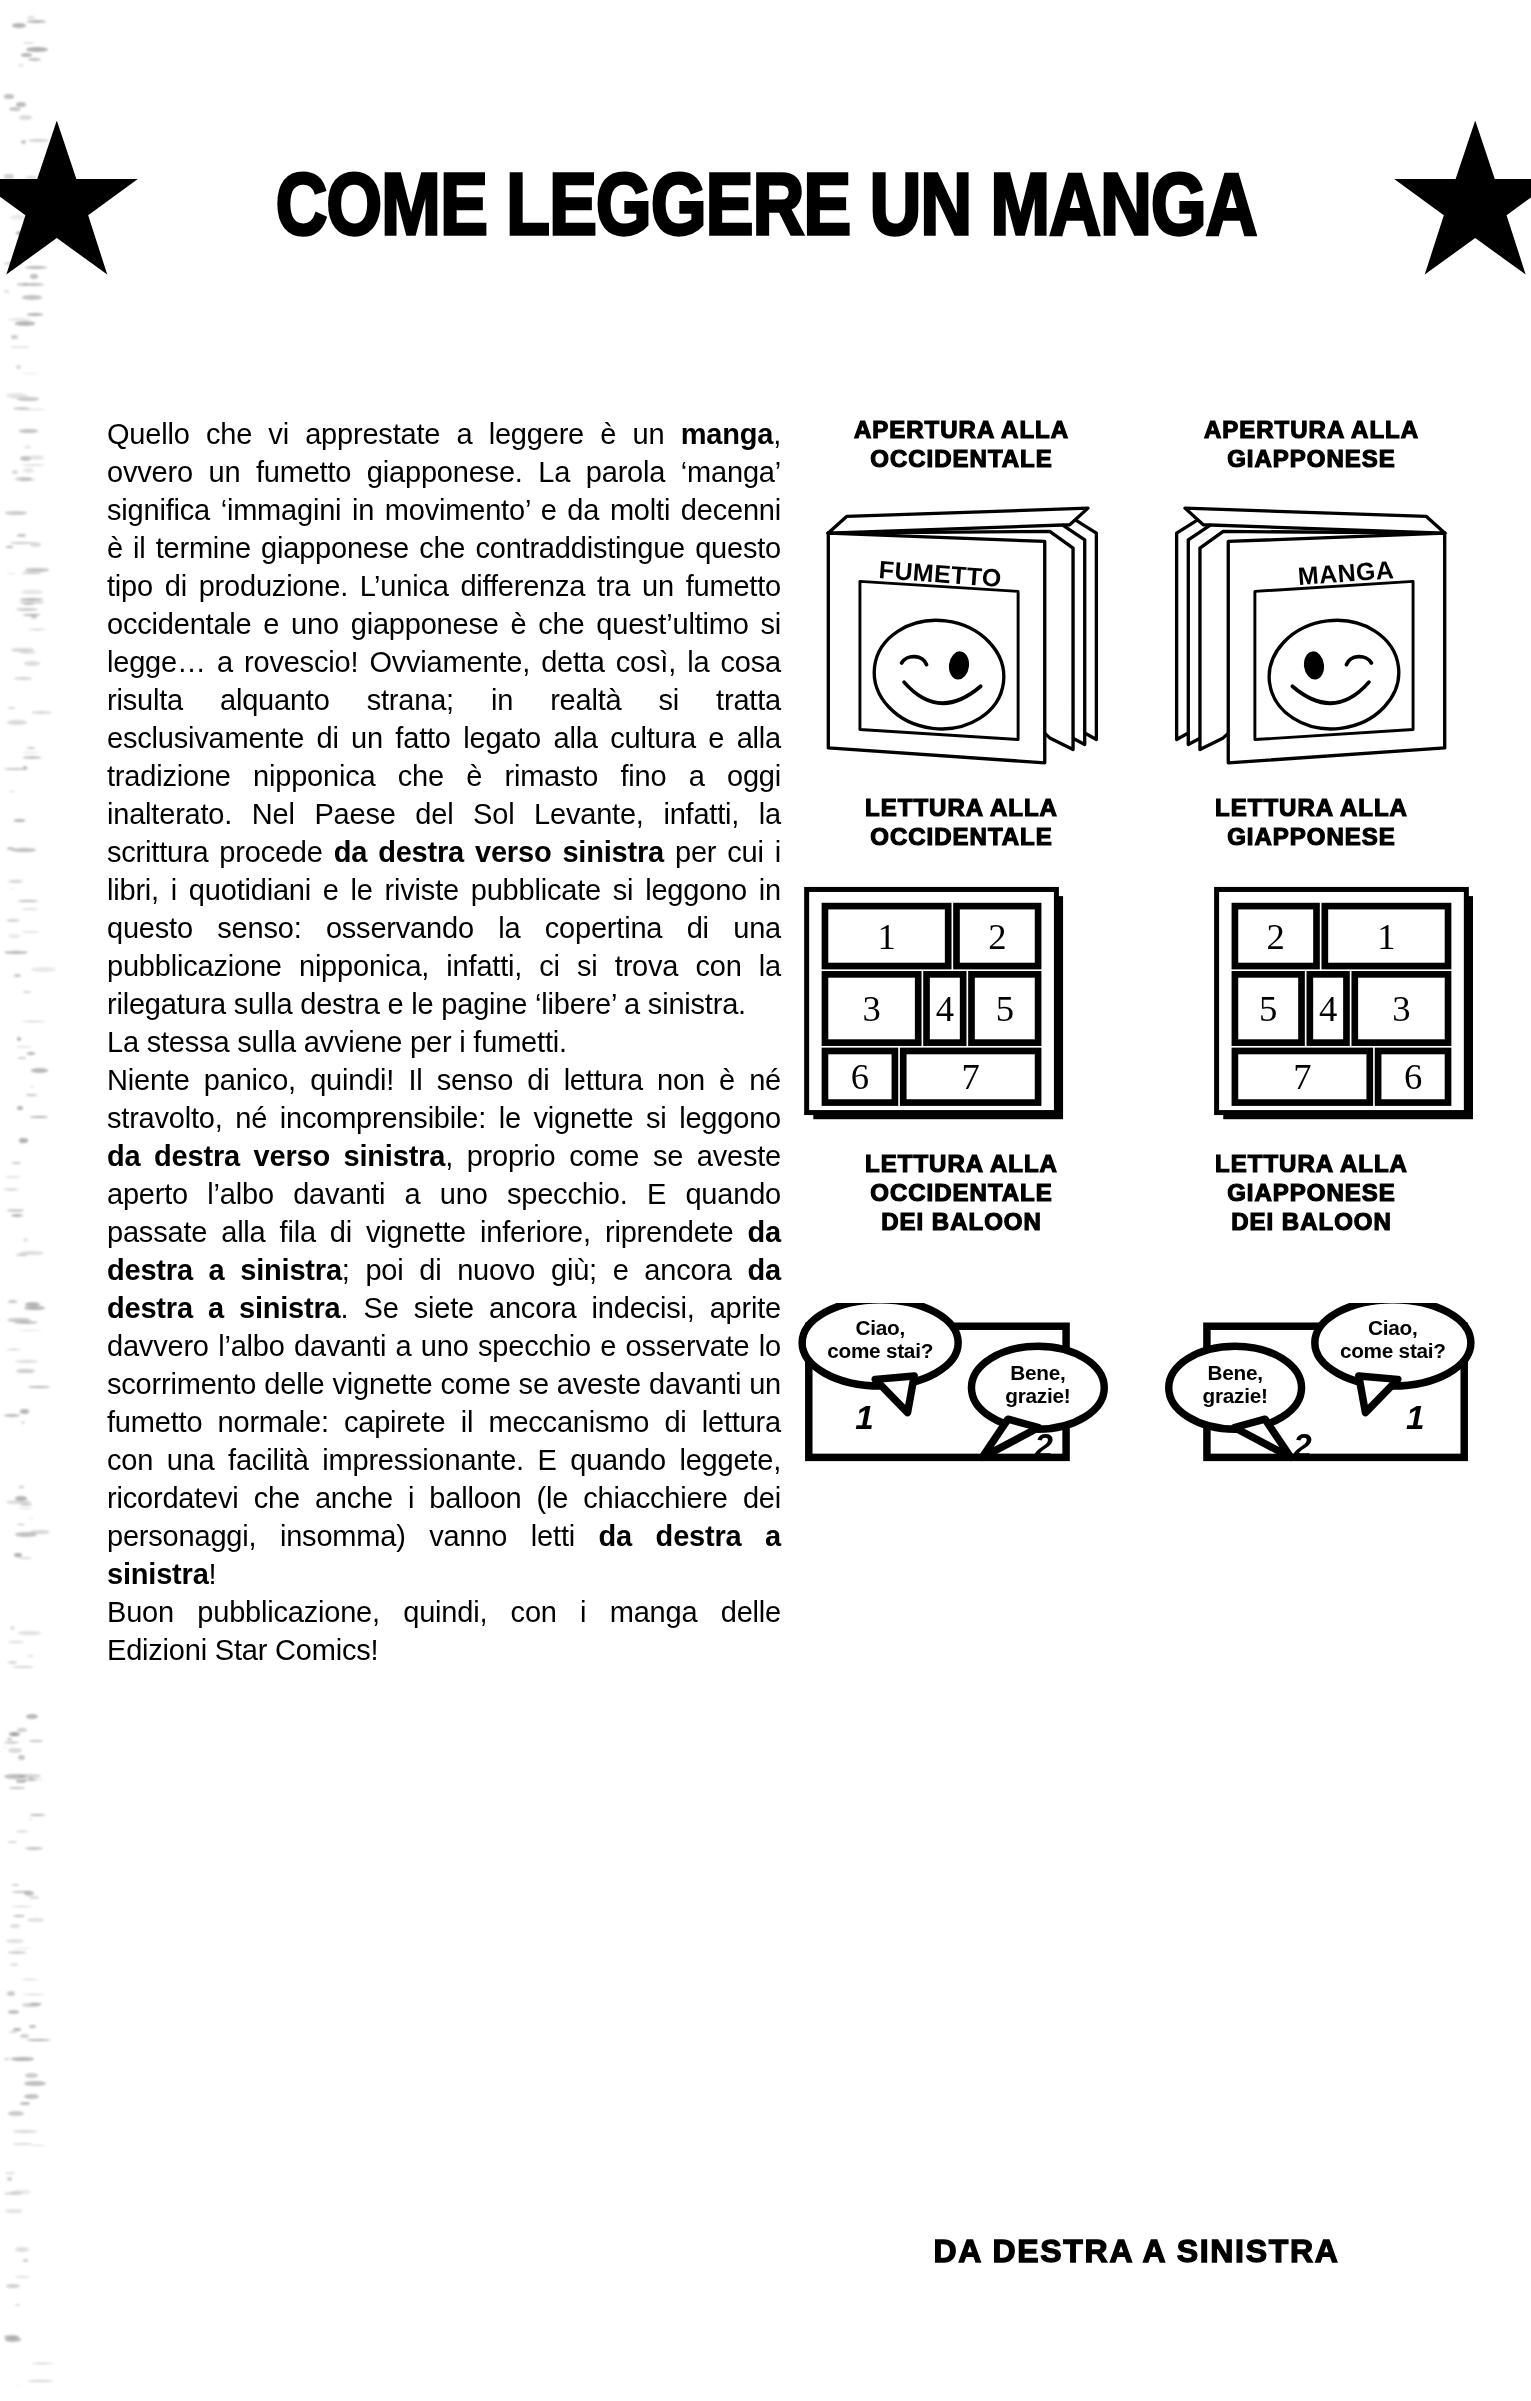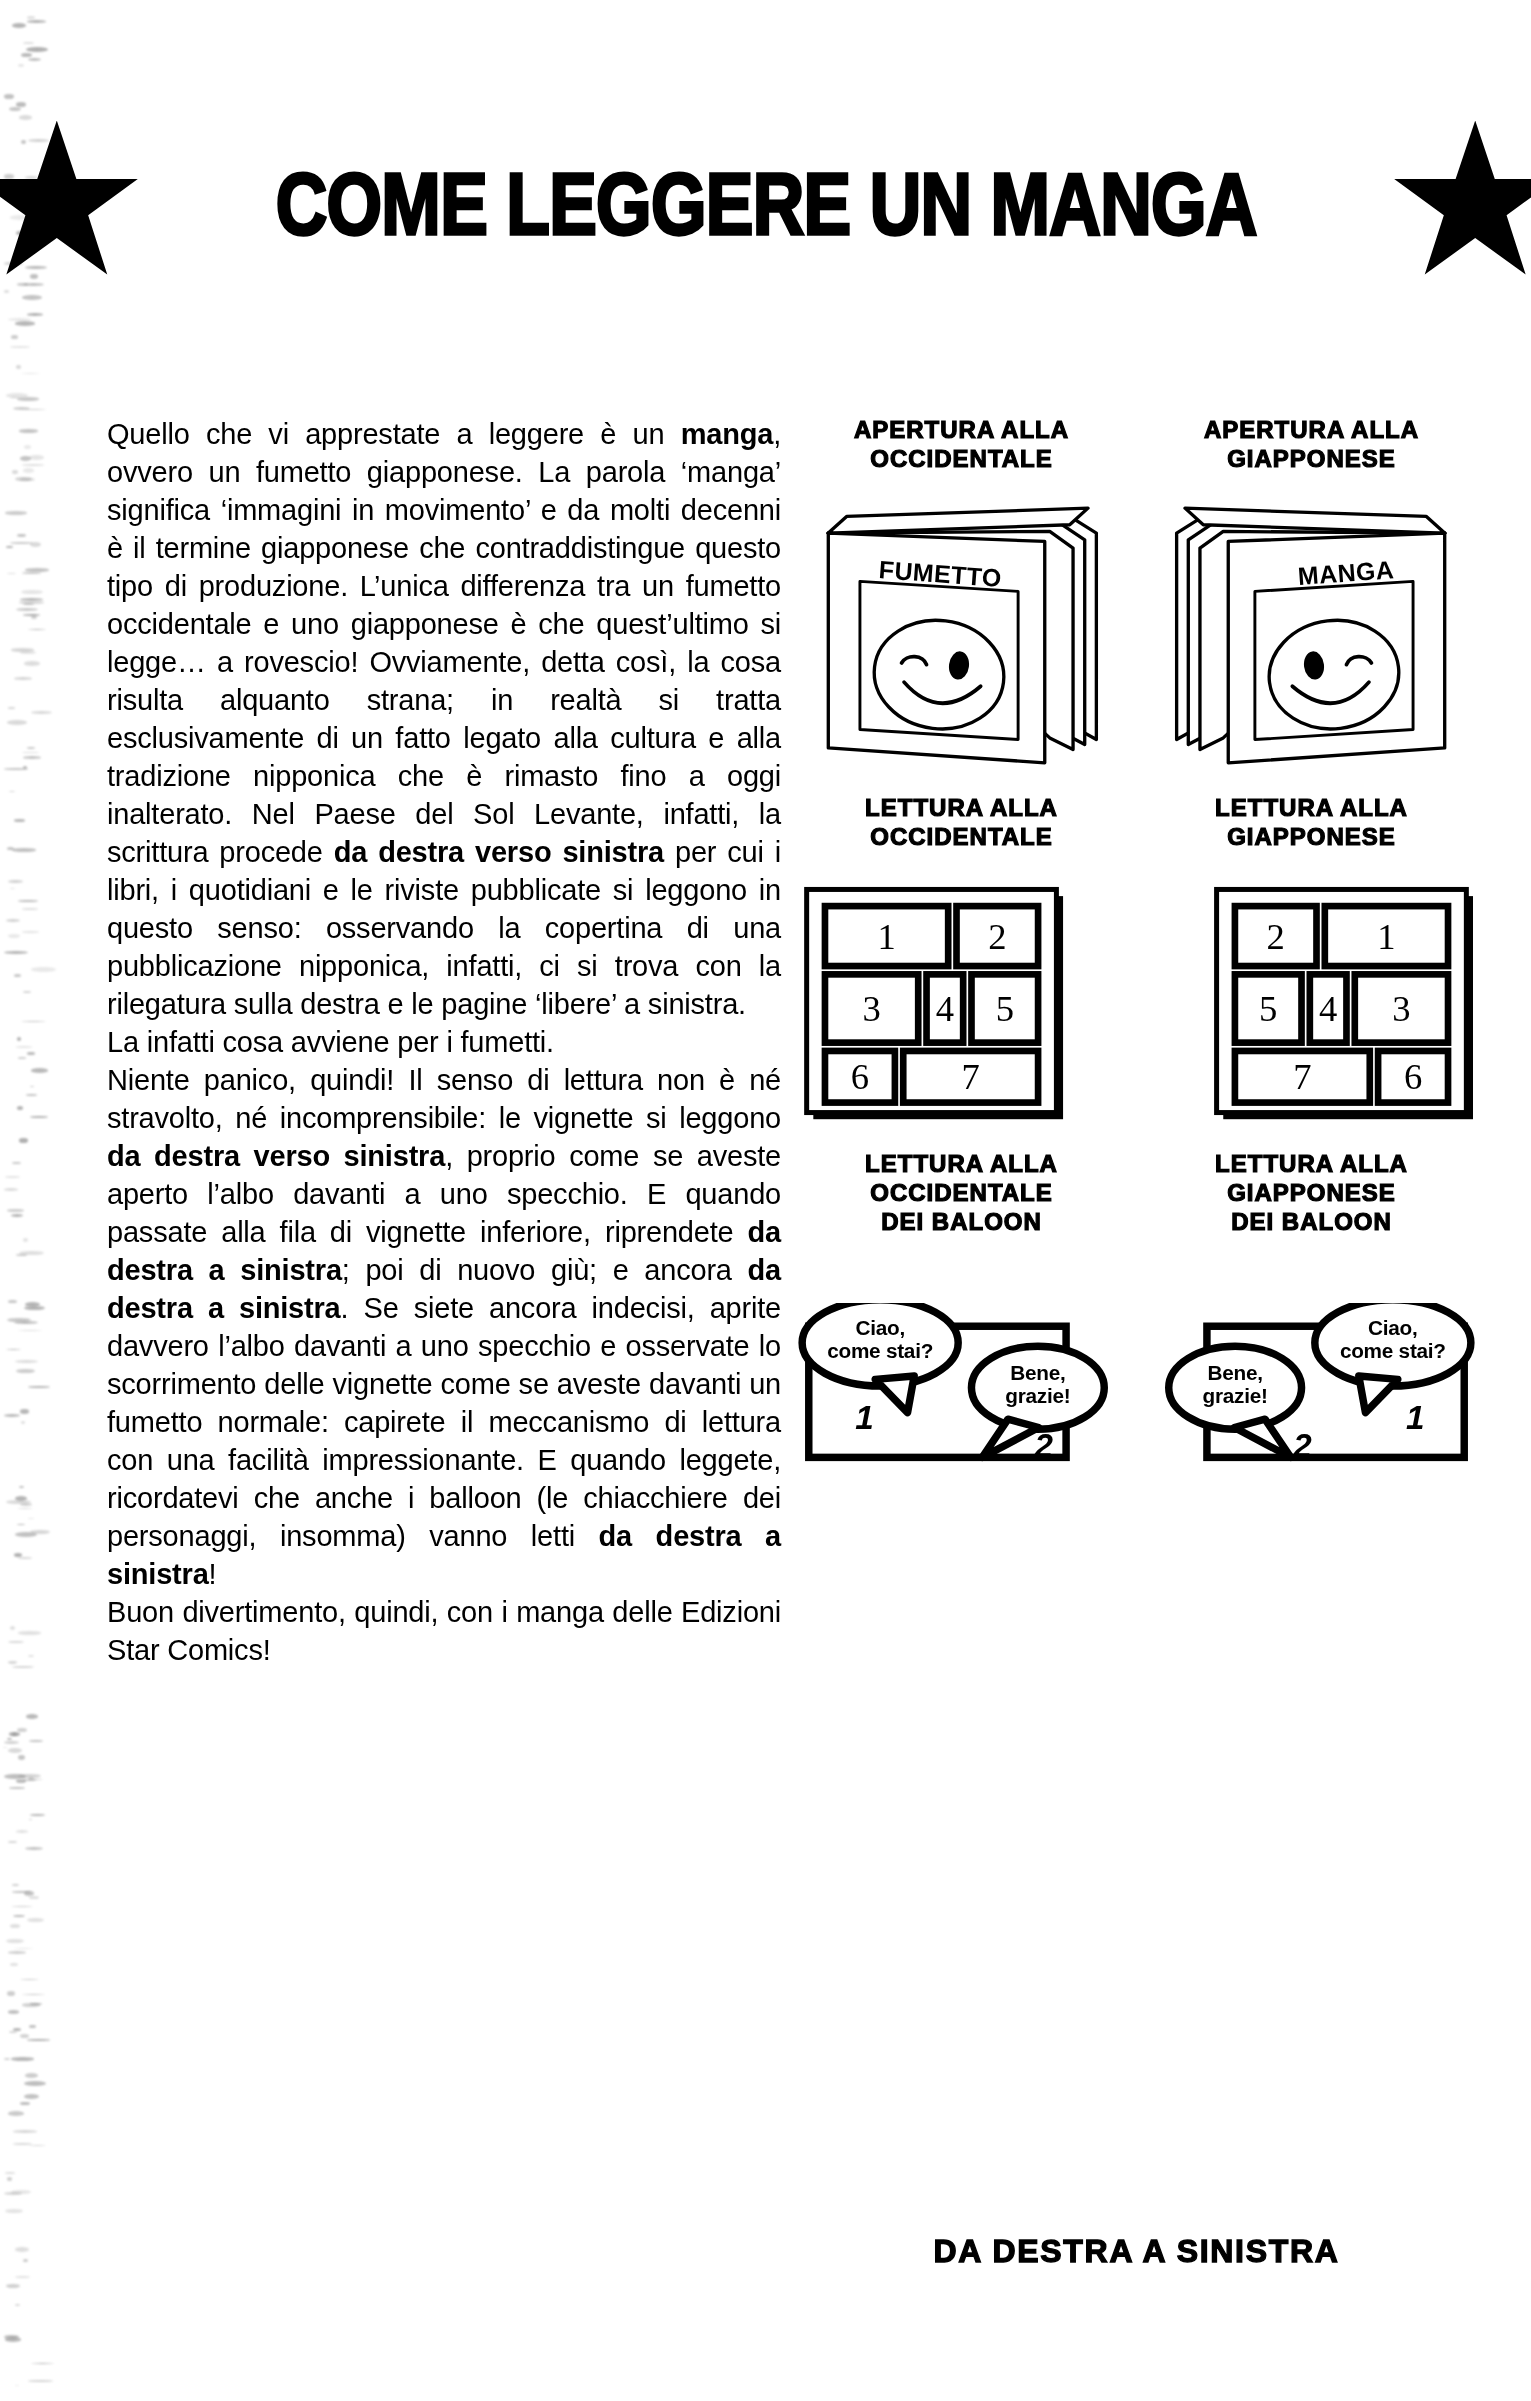--- a/index.html
+++ b/index.html
@@ -283,23 +283,23 @@
   </div>
 
 <div id="title-bar">
   <div class="star"></div>
   <div id="title-text">COME LEGGERE UN MANGA</div>
   <div class="star"></div>
 </div>
 
 <div id="article">
   <p>Quello che vi apprestate a leggere è un <b>manga</b>, ovvero un fumetto giapponese. La parola ‘manga’ significa ‘immagini in movimento’ e da molti decenni è il termine giapponese che contraddistingue questo tipo di produzione. L’unica differenza tra un fumetto occidentale e uno giapponese è che quest’ultimo si legge… a rovescio! Ovviamente, detta così, la cosa risulta alquanto strana; in realtà si tratta esclusivamente di un fatto legato alla cultura e alla tradizione nipponica che è rimasto fino a oggi inalterato. Nel Paese del Sol Levante, infatti, la scrittura procede <b>da destra verso sinistra</b> per cui i libri, i quotidiani e le riviste pubblicate si leggono in questo senso: osservando la copertina di una pubblicazione nipponica, infatti, ci si trova con la rilegatura sulla destra e le pagine ‘libere’ a sinistra.</p>
-  <p>La infatti cosa avviene per i fumetti.</p>
+  <p>La stessa sulla avviene per i fumetti.</p>
   <p>Niente panico, quindi! Il senso di lettura non è né stravolto, né incomprensibile: le vignette si leggono <b>da destra verso sinistra</b>, proprio come se aveste aperto l’albo davanti a uno specchio. E quando passate alla fila di vignette inferiore, riprendete <b>da destra a sinistra</b>; poi di nuovo giù; e ancora <b>da destra a sinistra</b>. Se siete ancora indecisi, aprite davvero l’albo davanti a uno specchio e osservate lo scorrimento delle vignette come se aveste davanti un fumetto normale: capirete il meccanismo di lettura con una facilità impressionante. E quando leggete, ricordatevi che anche i balloon (le chiacchiere dei personaggi, insomma) vanno letti <b>da destra a sinistra</b>!</p>
-  <p>Buon divertimento, quindi, con i manga delle Edizioni Star Comics!</p>
+  <p>Buon pubblicazione, quindi, con i manga delle Edizioni Star Comics!</p>
 </div>
 
 <div id="right-col">
 
   <div class="duo">
     <div class="cap">
       <div>APERTURA ALLA</div>
       <div>OCCIDENTALE</div>
     </div>
     <div class="cap">

